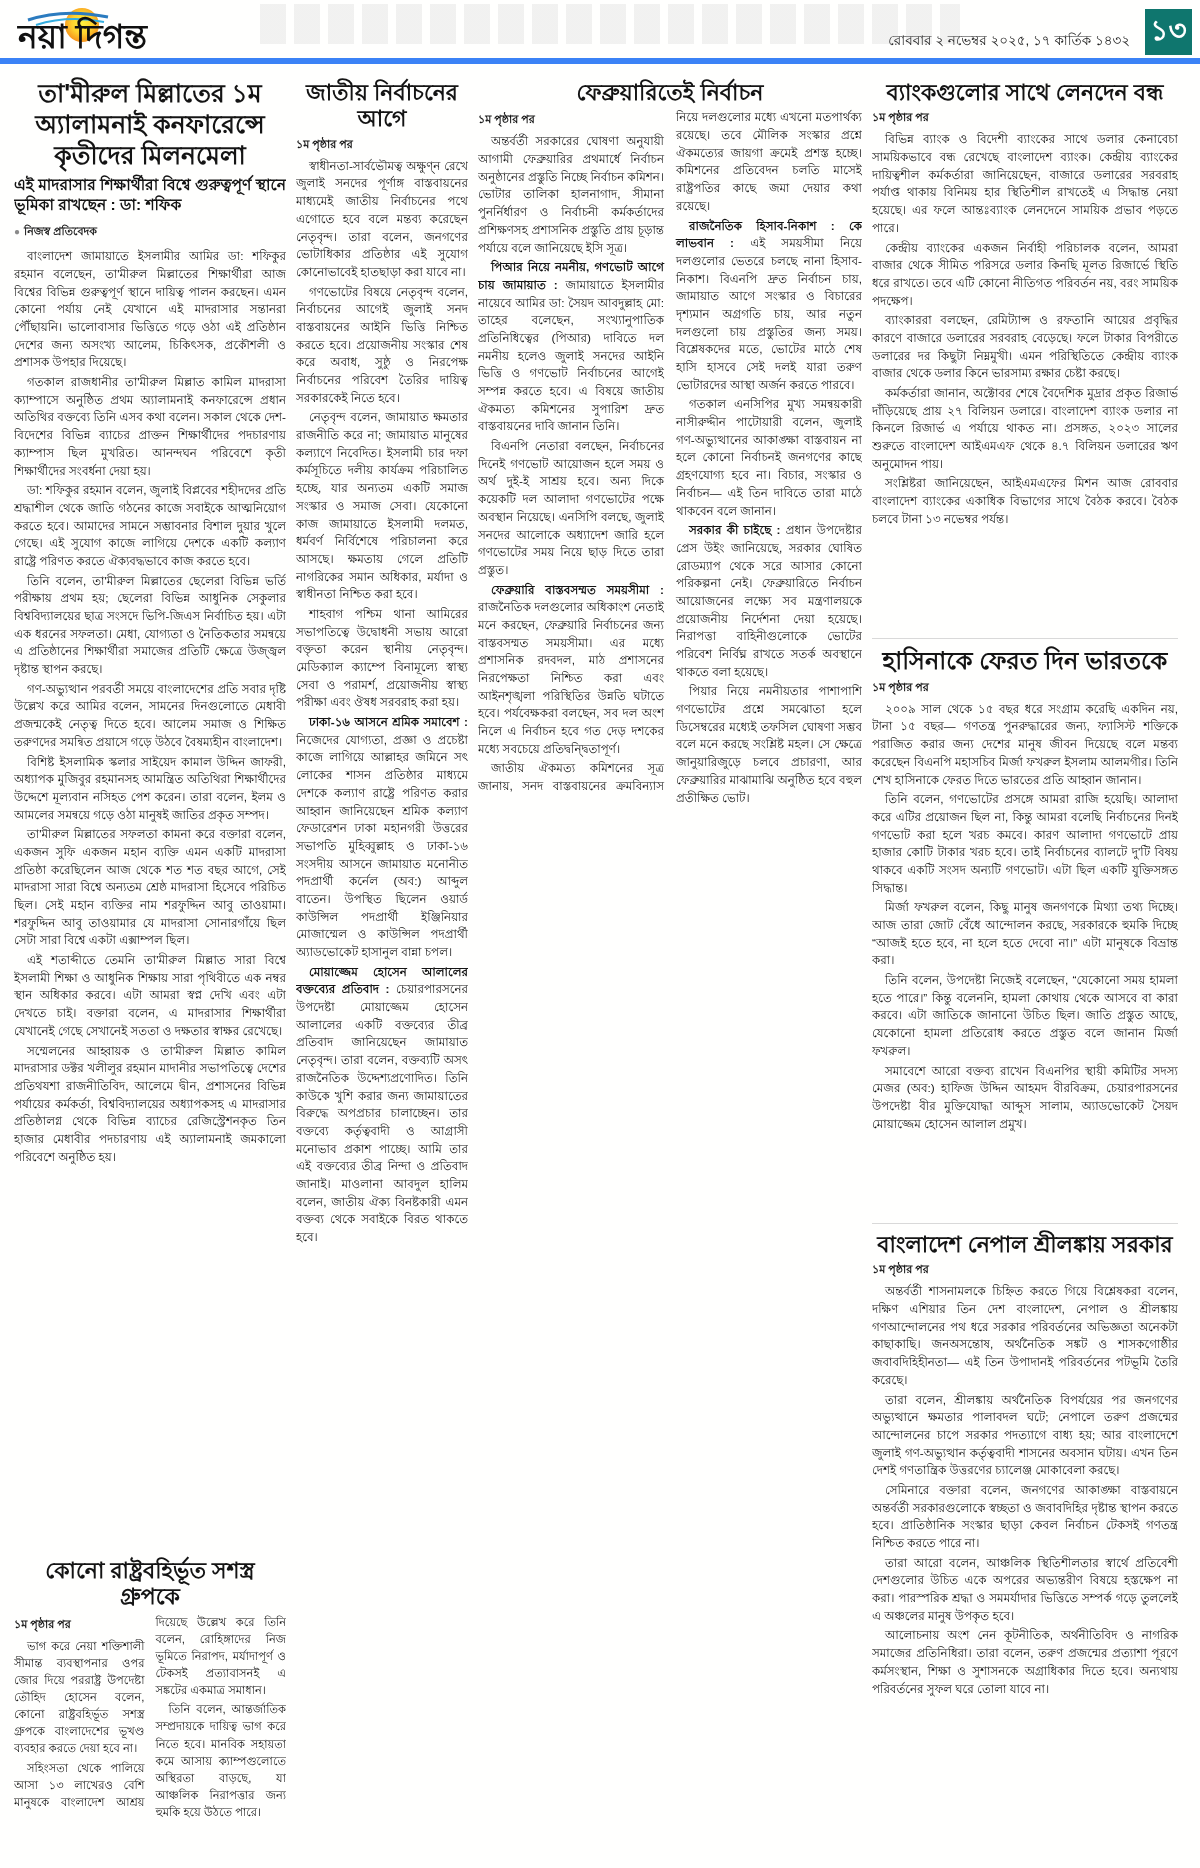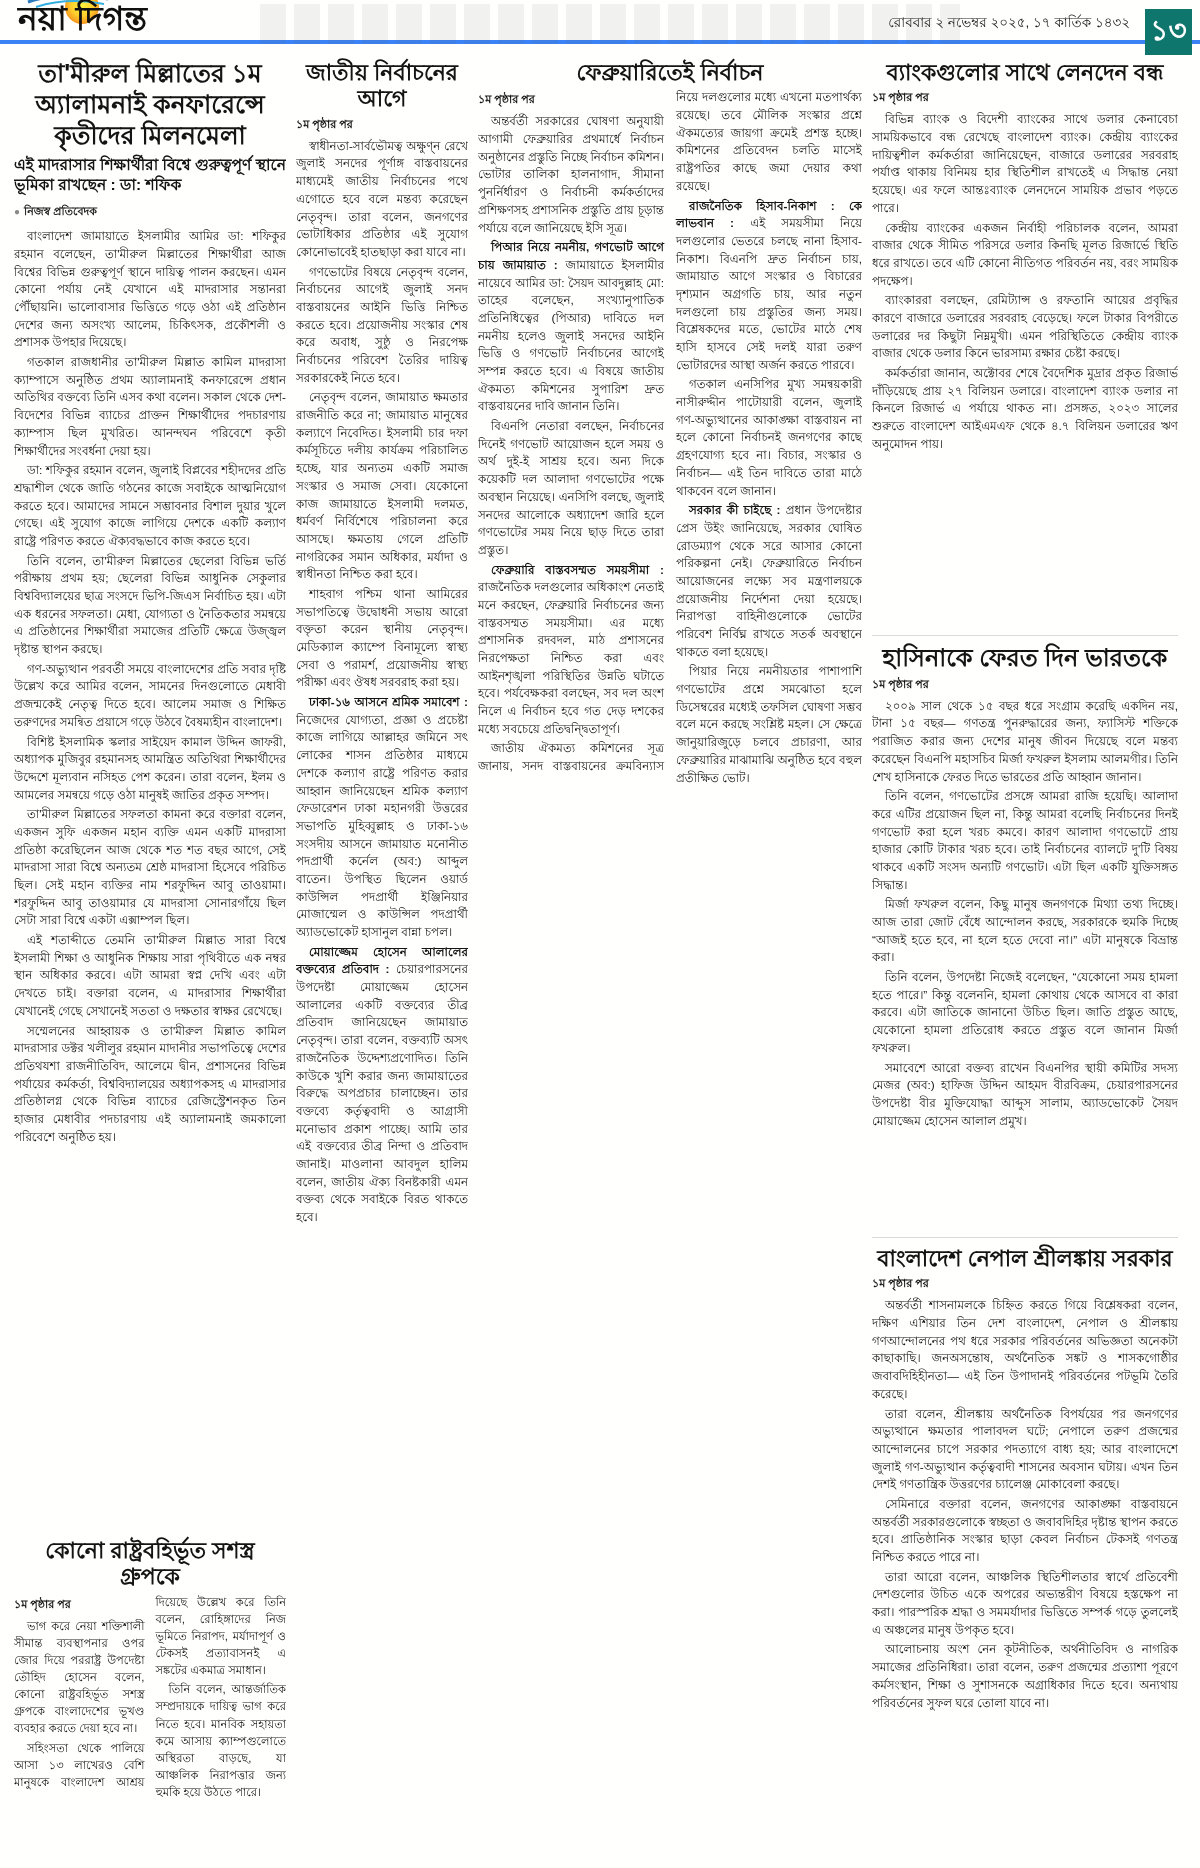--- a/index.html
+++ b/index.html
@@ -1,34 +1,34 @@
 <!DOCTYPE html>
 <html lang="bn"><head>
 <meta charset="utf-8">
 <style>
   html,body{margin:0;padding:0;background:#e8e8e8;}
   .page{position:relative;width:1200px;height:1868px;margin:0 auto;background:#fffffe;
         font-family:"Liberation Sans","DejaVu Sans",sans-serif;color:#141414;overflow:hidden;}
   
-  .masthead{position:relative;height:44px;border-bottom:4px solid #3b82f6;
+  .masthead{position:relative;height:64px;border-bottom:6px solid #3b82f6;
             display:flex;align-items:flex-end;justify-content:space-between;
             padding:4px 70px 2px 16px;box-sizing:border-box;}
   .logo-wrap{position:relative;width:230px;height:52px;}
   .dateline{font-size:13.5px;color:#222;padding-bottom:3px;white-space:nowrap;}
   .page-badge{position:absolute;top:9px;right:8px;width:47px;height:46px;background:#0f766e;
               color:#fff;display:flex;align-items:center;justify-content:center;
               font-size:28px;font-weight:bold;}
   .ghost{position:absolute;top:4px;left:260px;width:700px;height:40px;opacity:.08;
          background:repeating-linear-gradient(90deg,#555 0 26px,transparent 26px 34px);}
   
   .content{display:flex;gap:10px;padding:8px 14px 0 14px;height:1794px;box-sizing:border-box;}
   .colA{width:272px;display:flex;flex-direction:column;overflow:hidden;}
   .colB{width:172px;overflow:hidden;}
   .colFeb{width:384px;overflow:hidden;display:flex;flex-direction:column;}
-  .colE{width:306px;display:flex;flex-direction:column;overflow:hidden;gap:17px;}
+  .colE{width:306px;display:flex;flex-direction:column;overflow:hidden;}
   
   .para{font-size:11.8px;line-height:1.5;text-align:justify;margin:0 0 2px 0;text-indent:13px;}
   .para b{font-weight:bold;}
   .kicker{font-size:11px;font-weight:bold;margin:2px 0 3px 0;}
   .h-feature{font-size:25px;line-height:1.24;font-weight:bold;text-align:center;margin:6px 0 4px 0;}
   .h-deck{font-size:15.5px;line-height:1.3;font-weight:bold;text-align:left;margin:0 0 8px 0;}
   .byline{font-size:11px;font-weight:bold;margin:0 0 6px 0;color:#222;}
   .byline .dot{color:#8a8a8a;font-size:10px;margin-right:4px;}
   .h-section{font-size:22px;line-height:1.2;font-weight:bold;text-align:center;margin:8px 0 3px 0;}
   .h-section.big{font-size:24px;}
@@ -136,20 +136,21 @@
 
     <div class="colE">
       <article class="art-bank">
         <h1 class="h-section">ব্যাংকগুলোর সাথে লেনদেন বন্ধ</h1>
         <p class="kicker">১ম পৃষ্ঠার পর</p>
         <div>
             <p class="para">বিভিন্ন ব্যাংক ও বিদেশী ব্যাংকের সাথে ডলার কেনাবেচা সাময়িকভাবে বন্ধ রেখেছে বাংলাদেশ ব্যাংক। কেন্দ্রীয় ব্যাংকের দায়িত্বশীল কর্মকর্তারা জানিয়েছেন, বাজারে ডলারের সরবরাহ পর্যাপ্ত থাকায় বিনিময় হার স্থিতিশীল রাখতেই এ সিদ্ধান্ত নেয়া হয়েছে। এর ফলে আন্তঃব্যাংক লেনদেনে সাময়িক প্রভাব পড়তে পারে।</p>
             <p class="para">কেন্দ্রীয় ব্যাংকের একজন নির্বাহী পরিচালক বলেন, আমরা বাজার থেকে সীমিত পরিসরে ডলার কিনছি মূলত রিজার্ভে স্থিতি ধরে রাখতে। তবে এটি কোনো নীতিগত পরিবর্তন নয়, বরং সাময়িক পদক্ষেপ।</p>
             <p class="para">ব্যাংকাররা বলছেন, রেমিট্যান্স ও রফতানি আয়ের প্রবৃদ্ধির কারণে বাজারে ডলারের সরবরাহ বেড়েছে। ফলে টাকার বিপরীতে ডলারের দর কিছুটা নিম্নমুখী। এমন পরিস্থিতিতে কেন্দ্রীয় ব্যাংক বাজার থেকে ডলার কিনে ভারসাম্য রক্ষার চেষ্টা করছে।</p>
             <p class="para">কর্মকর্তারা জানান, অক্টোবর শেষে বৈদেশিক মুদ্রার প্রকৃত রিজার্ভ দাঁড়িয়েছে প্রায় ২৭ বিলিয়ন ডলারে। বাংলাদেশ ব্যাংক ডলার না কিনলে রিজার্ভ এ পর্যায়ে থাকত না। প্রসঙ্গত, ২০২৩ সালের শুরুতে বাংলাদেশ আইএমএফ থেকে ৪.৭ বিলিয়ন ডলারের ঋণ অনুমোদন পায়।</p>
+            <p class="para">সংশ্লিষ্টরা জানিয়েছেন, আইএমএফের মিশন আজ রোববার বাংলাদেশ ব্যাংকের একাধিক বিভাগের সাথে বৈঠক করবে। বৈঠক চলবে টানা ১৩ নভেম্বর পর্যন্ত।</p>
           </div>
       </article>
       <article class="art-hasina">
         <h1 class="h-section big">হাসিনাকে ফেরত দিন ভারতকে</h1>
         <p class="kicker">১ম পৃষ্ঠার পর</p>
         <div>
             <p class="para">২০০৯ সাল থেকে ১৫ বছর ধরে সংগ্রাম করেছি একদিন নয়, টানা ১৫ বছর— গণতন্ত্র পুনরুদ্ধারের জন্য, ফ্যাসিস্ট শক্তিকে পরাজিত করার জন্য দেশের মানুষ জীবন দিয়েছে বলে মন্তব্য করেছেন বিএনপি মহাসচিব মির্জা ফখরুল ইসলাম আলমগীর। তিনি শেখ হাসিনাকে ফেরত দিতে ভারতের প্রতি আহ্বান জানান।</p>
             <p class="para">তিনি বলেন, গণভোটের প্রসঙ্গে আমরা রাজি হয়েছি। আলাদা করে এটির প্রয়োজন ছিল না, কিন্তু আমরা বলেছি নির্বাচনের দিনই গণভোট করা হলে খরচ কমবে। কারণ আলাদা গণভোটে প্রায় হাজার কোটি টাকার খরচ হবে। তাই নির্বাচনের ব্যালটে দু'টি বিষয় থাকবে একটি সংসদ অন্যটি গণভোট। এটা ছিল একটি যুক্তিসঙ্গত সিদ্ধান্ত।</p>
             <p class="para">মির্জা ফখরুল বলেন, কিছু মানুষ জনগণকে মিথ্যা তথ্য দিচ্ছে। আজ তারা জোট বেঁধে আন্দোলন করছে, সরকারকে হুমকি দিচ্ছে “আজই হতে হবে, না হলে হতে দেবো না।” এটা মানুষকে বিভ্রান্ত করা।</p>
             <p class="para">তিনি বলেন, উপদেষ্টা নিজেই বলেছেন, “যেকোনো সময় হামলা হতে পারে।” কিন্তু বলেননি, হামলা কোথায় থেকে আসবে বা কারা করবে। এটা জাতিকে জানানো উচিত ছিল। জাতি প্রস্তুত আছে, যেকোনো হামলা প্রতিরোধ করতে প্রস্তুত বলে জানান মির্জা ফখরুল।</p>

